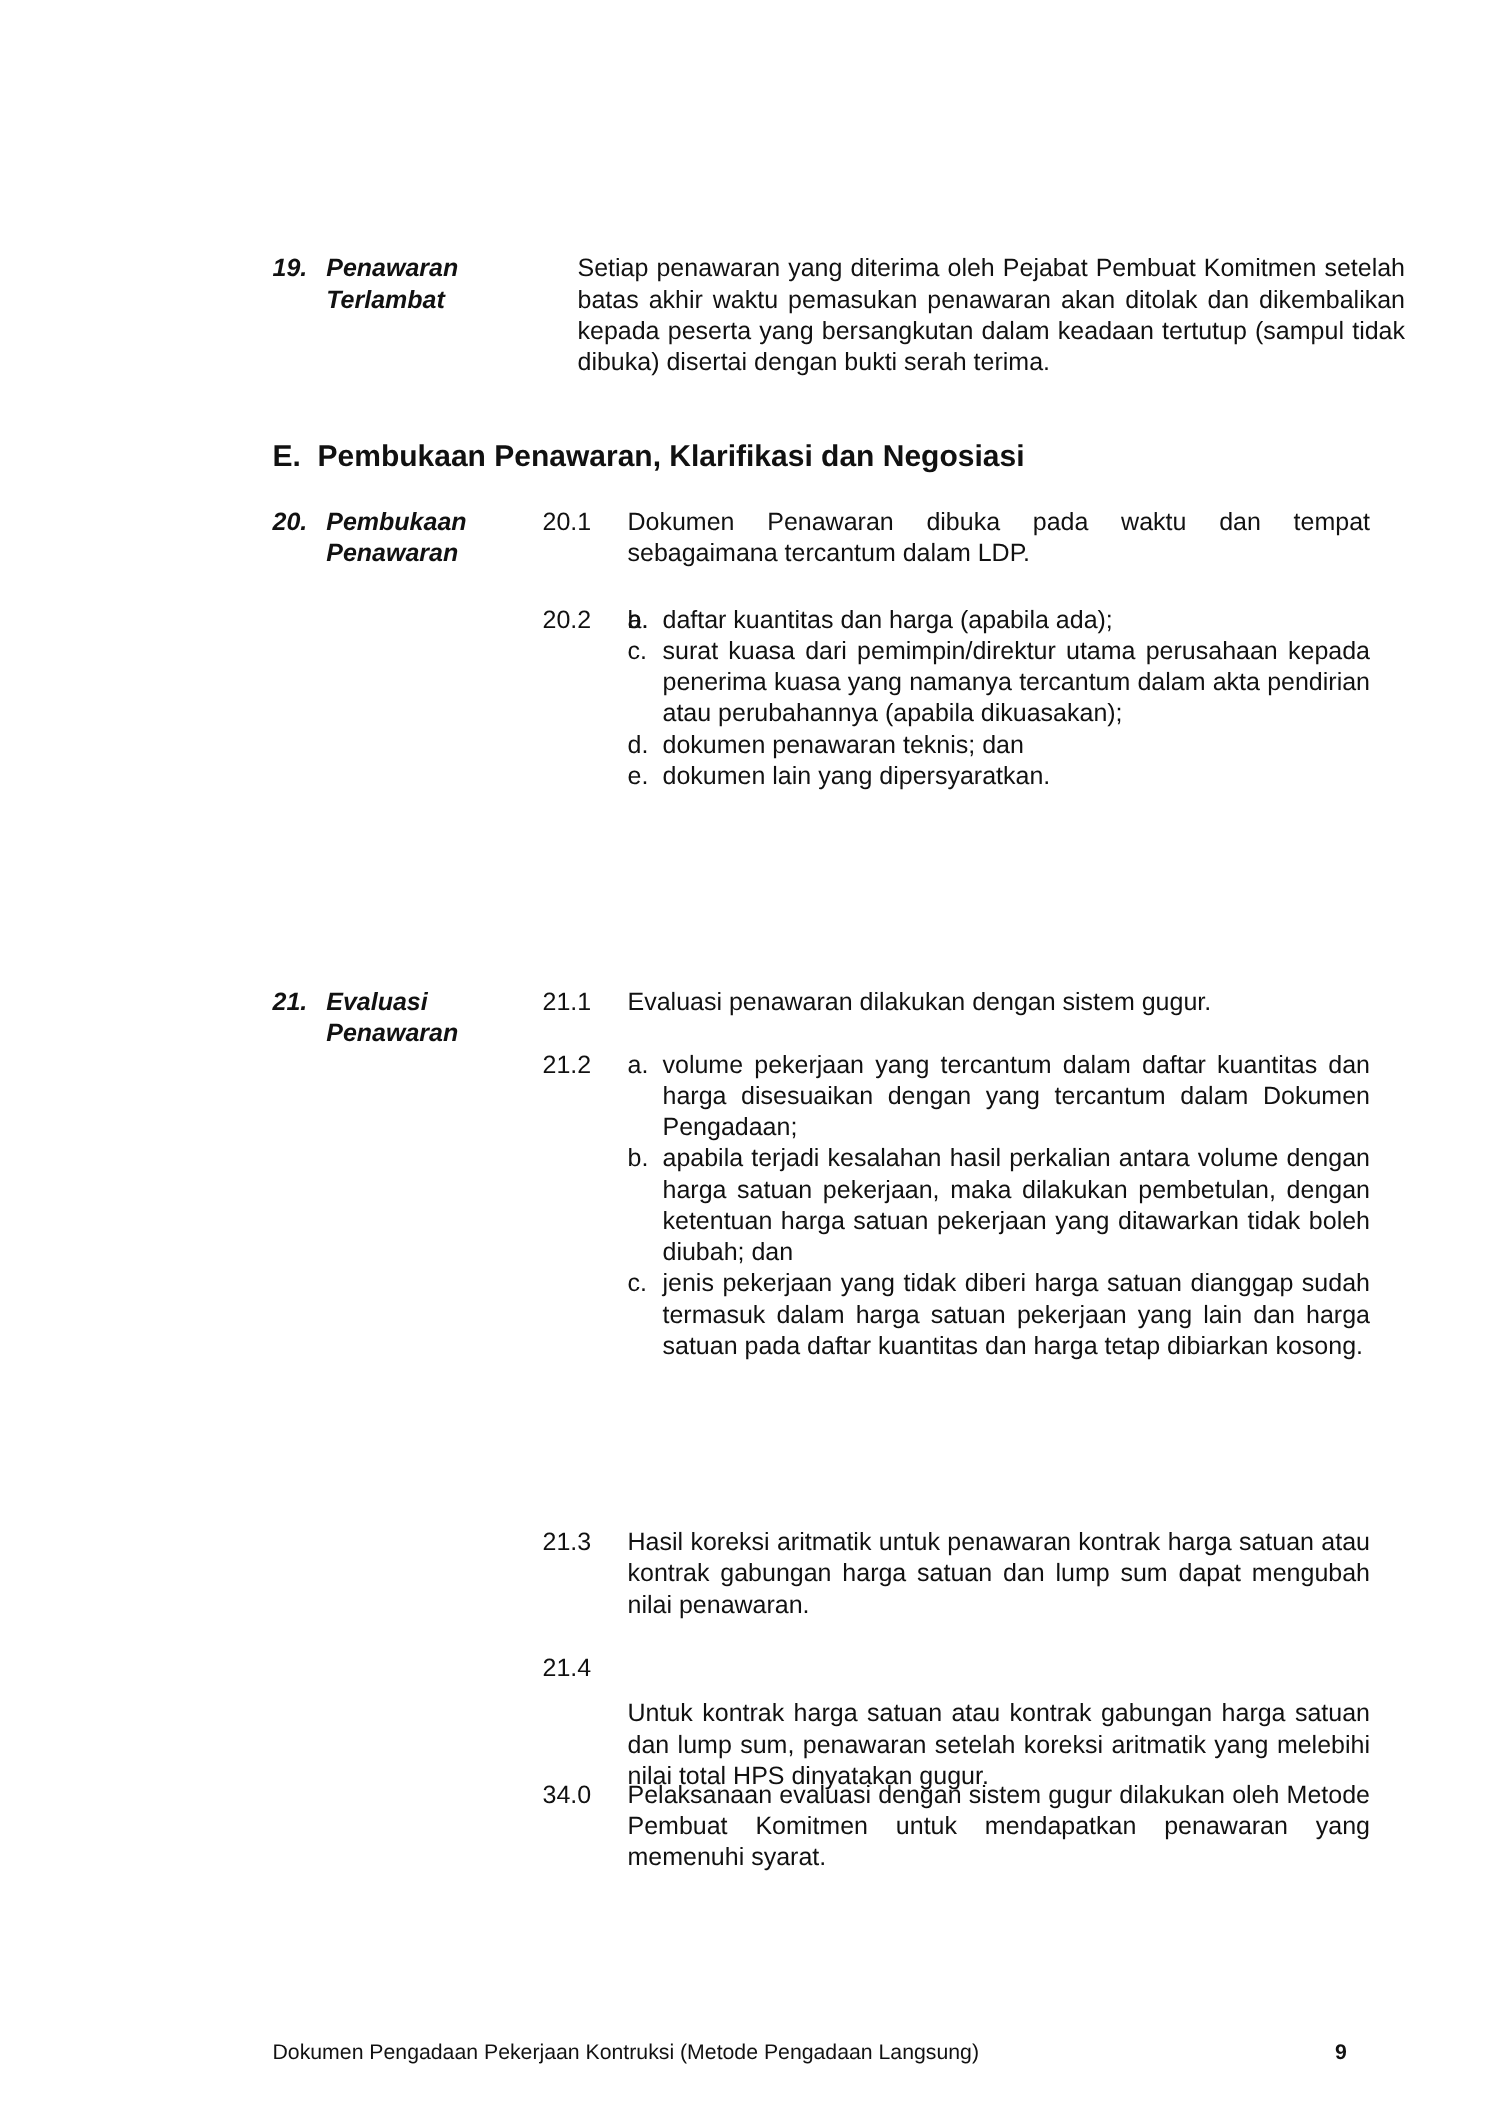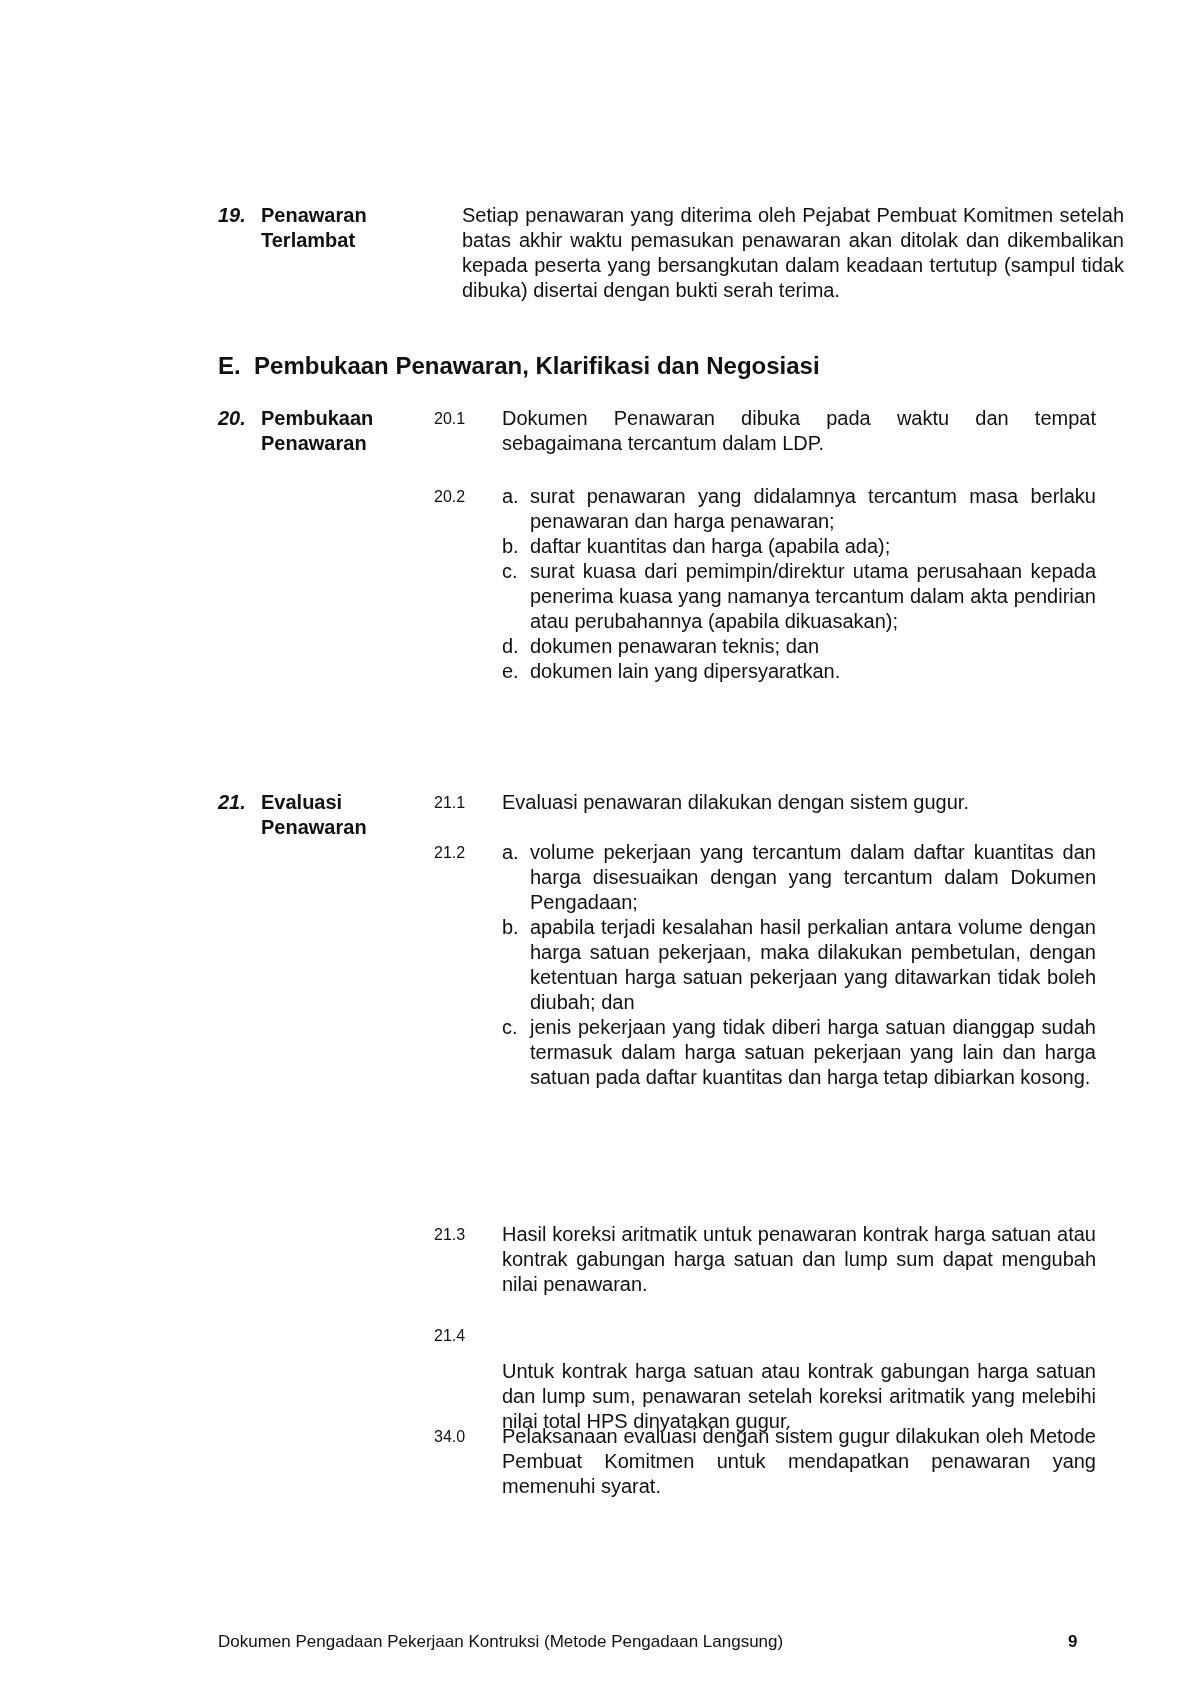--- a/index.html
+++ b/index.html
@@ -1,20 +1,20 @@
 <!DOCTYPE html>
 <html><head>
 <meta charset="utf-8">
 <style>
   html, body { margin:0; padding:0; background:#ffffff; }
   body { width:1191px; height:1684px; position:relative; overflow:hidden;
          font-family:"Liberation Sans", sans-serif; color:#111111; }
   .art-num { position:absolute; left:218px; width:42px; font-weight:bold; font-style:italic; font-size:20px; line-height:25px; }
-  .art-title { position:absolute; left:261px; width:160px; font-weight:bold; font-size:20px; line-height:25px; }
-  .sub-num { position:absolute; left:434px; width:60px; font-size:16px; line-height:25px; }
+  .art-title { position:absolute; left:261px; width:160px; font-weight:bold; font-style:italic; font-size:20px; line-height:25px; }
+  .sub-num { position:absolute; left:434px; width:60px; font-size:20px; line-height:25px; }
   .sub-text { position:absolute; left:502px; width:594px; font-size:20px; line-height:25px; text-align:justify; }
   .sub-text p { margin:0; }
   .list { margin:0; padding:0; list-style:none; }
   .list li { position:relative; padding-left:28px; text-align:justify; }
   .list .mk { position:absolute; left:0; top:0; }
   .sec-heading { position:absolute; left:218px; font-weight:bold; font-size:24px; line-height:25px;text-align:center; }
   .footer-text { position:absolute; left:218px; top:1631px; font-size:17px; line-height:22px; }
   .footer-page { position:absolute; left:1068px; top:1631px; font-size:17px; line-height:22px; font-weight:bold; }
 </style>
 </head>
@@ -43,21 +43,21 @@
   </div>
 
   <div class="sub-num" style="top:406px;">20.1</div>
   <div class="sub-text" style="top:406px;">
     <p>Dokumen Penawaran dibuka pada waktu dan tempat sebagaimana tercantum dalam LDP.</p>
   </div>
 
   <div class="sub-num" style="top:484px;">20.2</div>
   <div class="sub-text" style="top:484px;">
     <ul class="list">
-      <li><span class="mk">a.</span><span>surat penawaran yang didalamnya tercantum masa berlaku penawaran dan harga penawaran;</span></li>
+      <li><span class="mk">a.</span></li>
       <li><span class="mk">b.</span><span>daftar kuantitas dan harga (apabila ada);</span></li>
       <li><span class="mk">c.</span><span>surat kuasa dari pemimpin/direktur utama perusahaan kepada penerima kuasa yang namanya tercantum dalam akta pendirian atau perubahannya (apabila dikuasakan);</span></li>
       <li><span class="mk">d.</span><span>dokumen penawaran teknis; dan</span></li>
       <li><span class="mk">e.</span><span>dokumen lain yang dipersyaratkan.</span></li>
     </ul>
   </div>
 </div>
 
 <div>
   <div class="art-num" style="top:790px;">21.</div>

